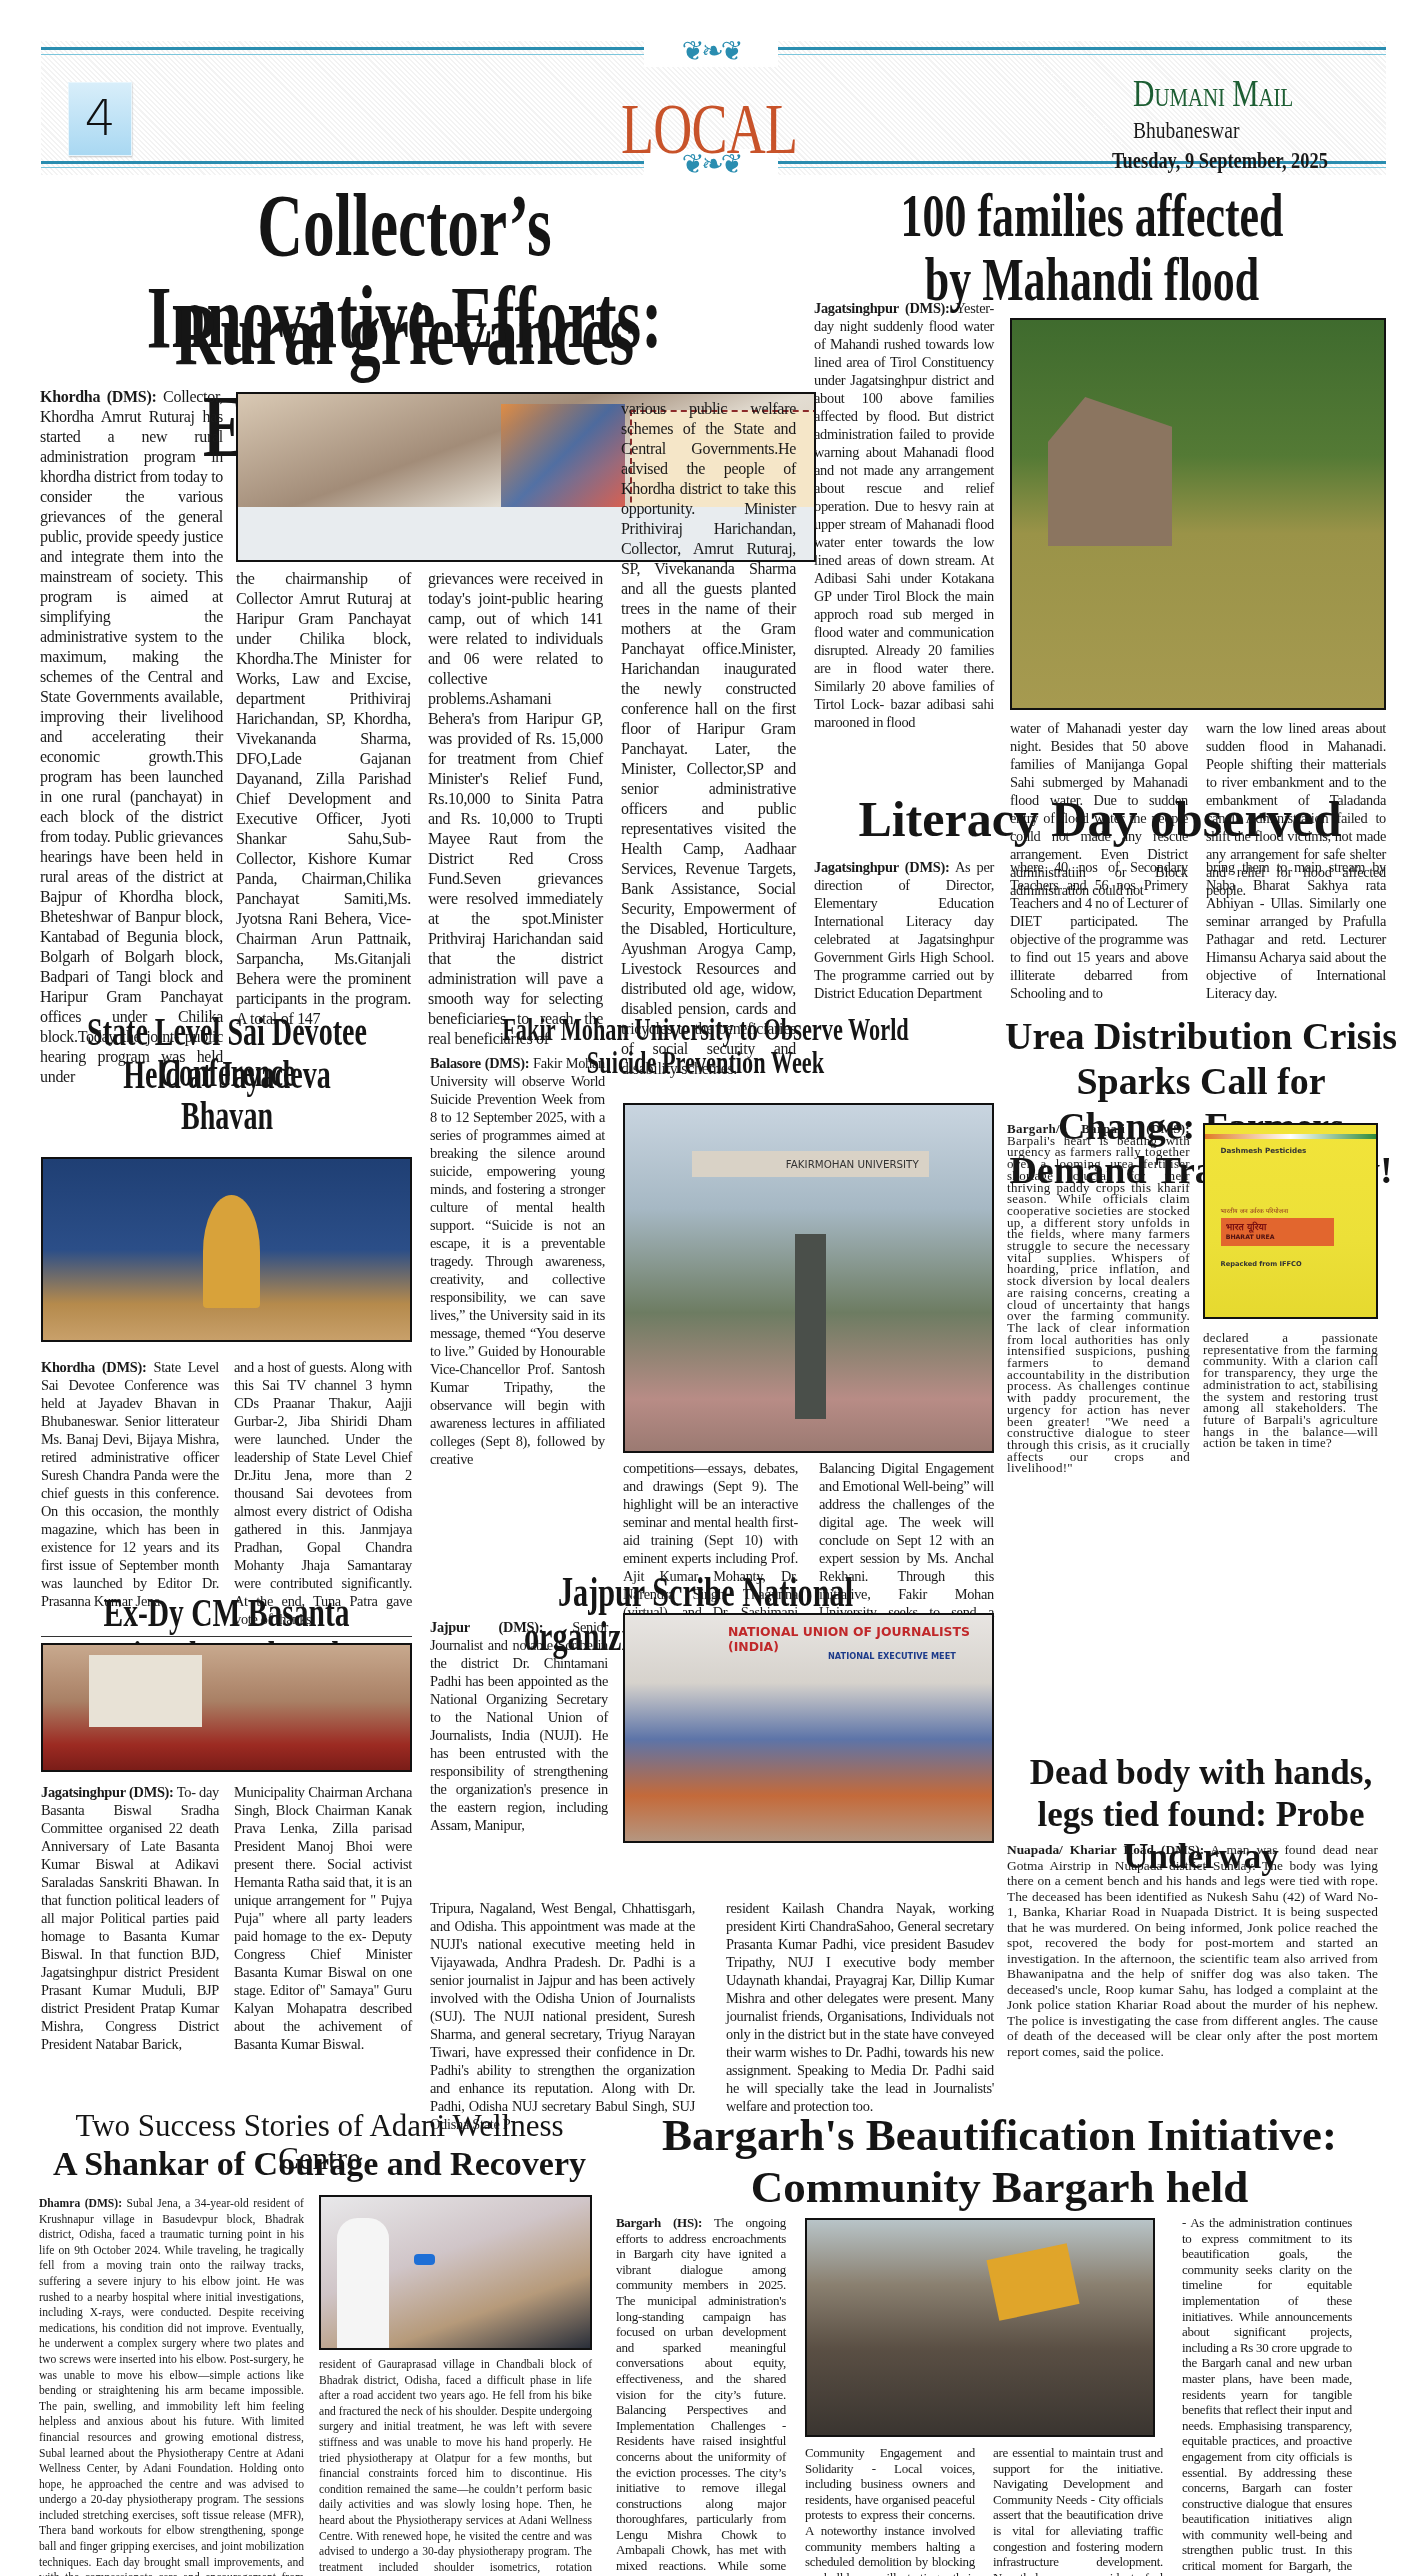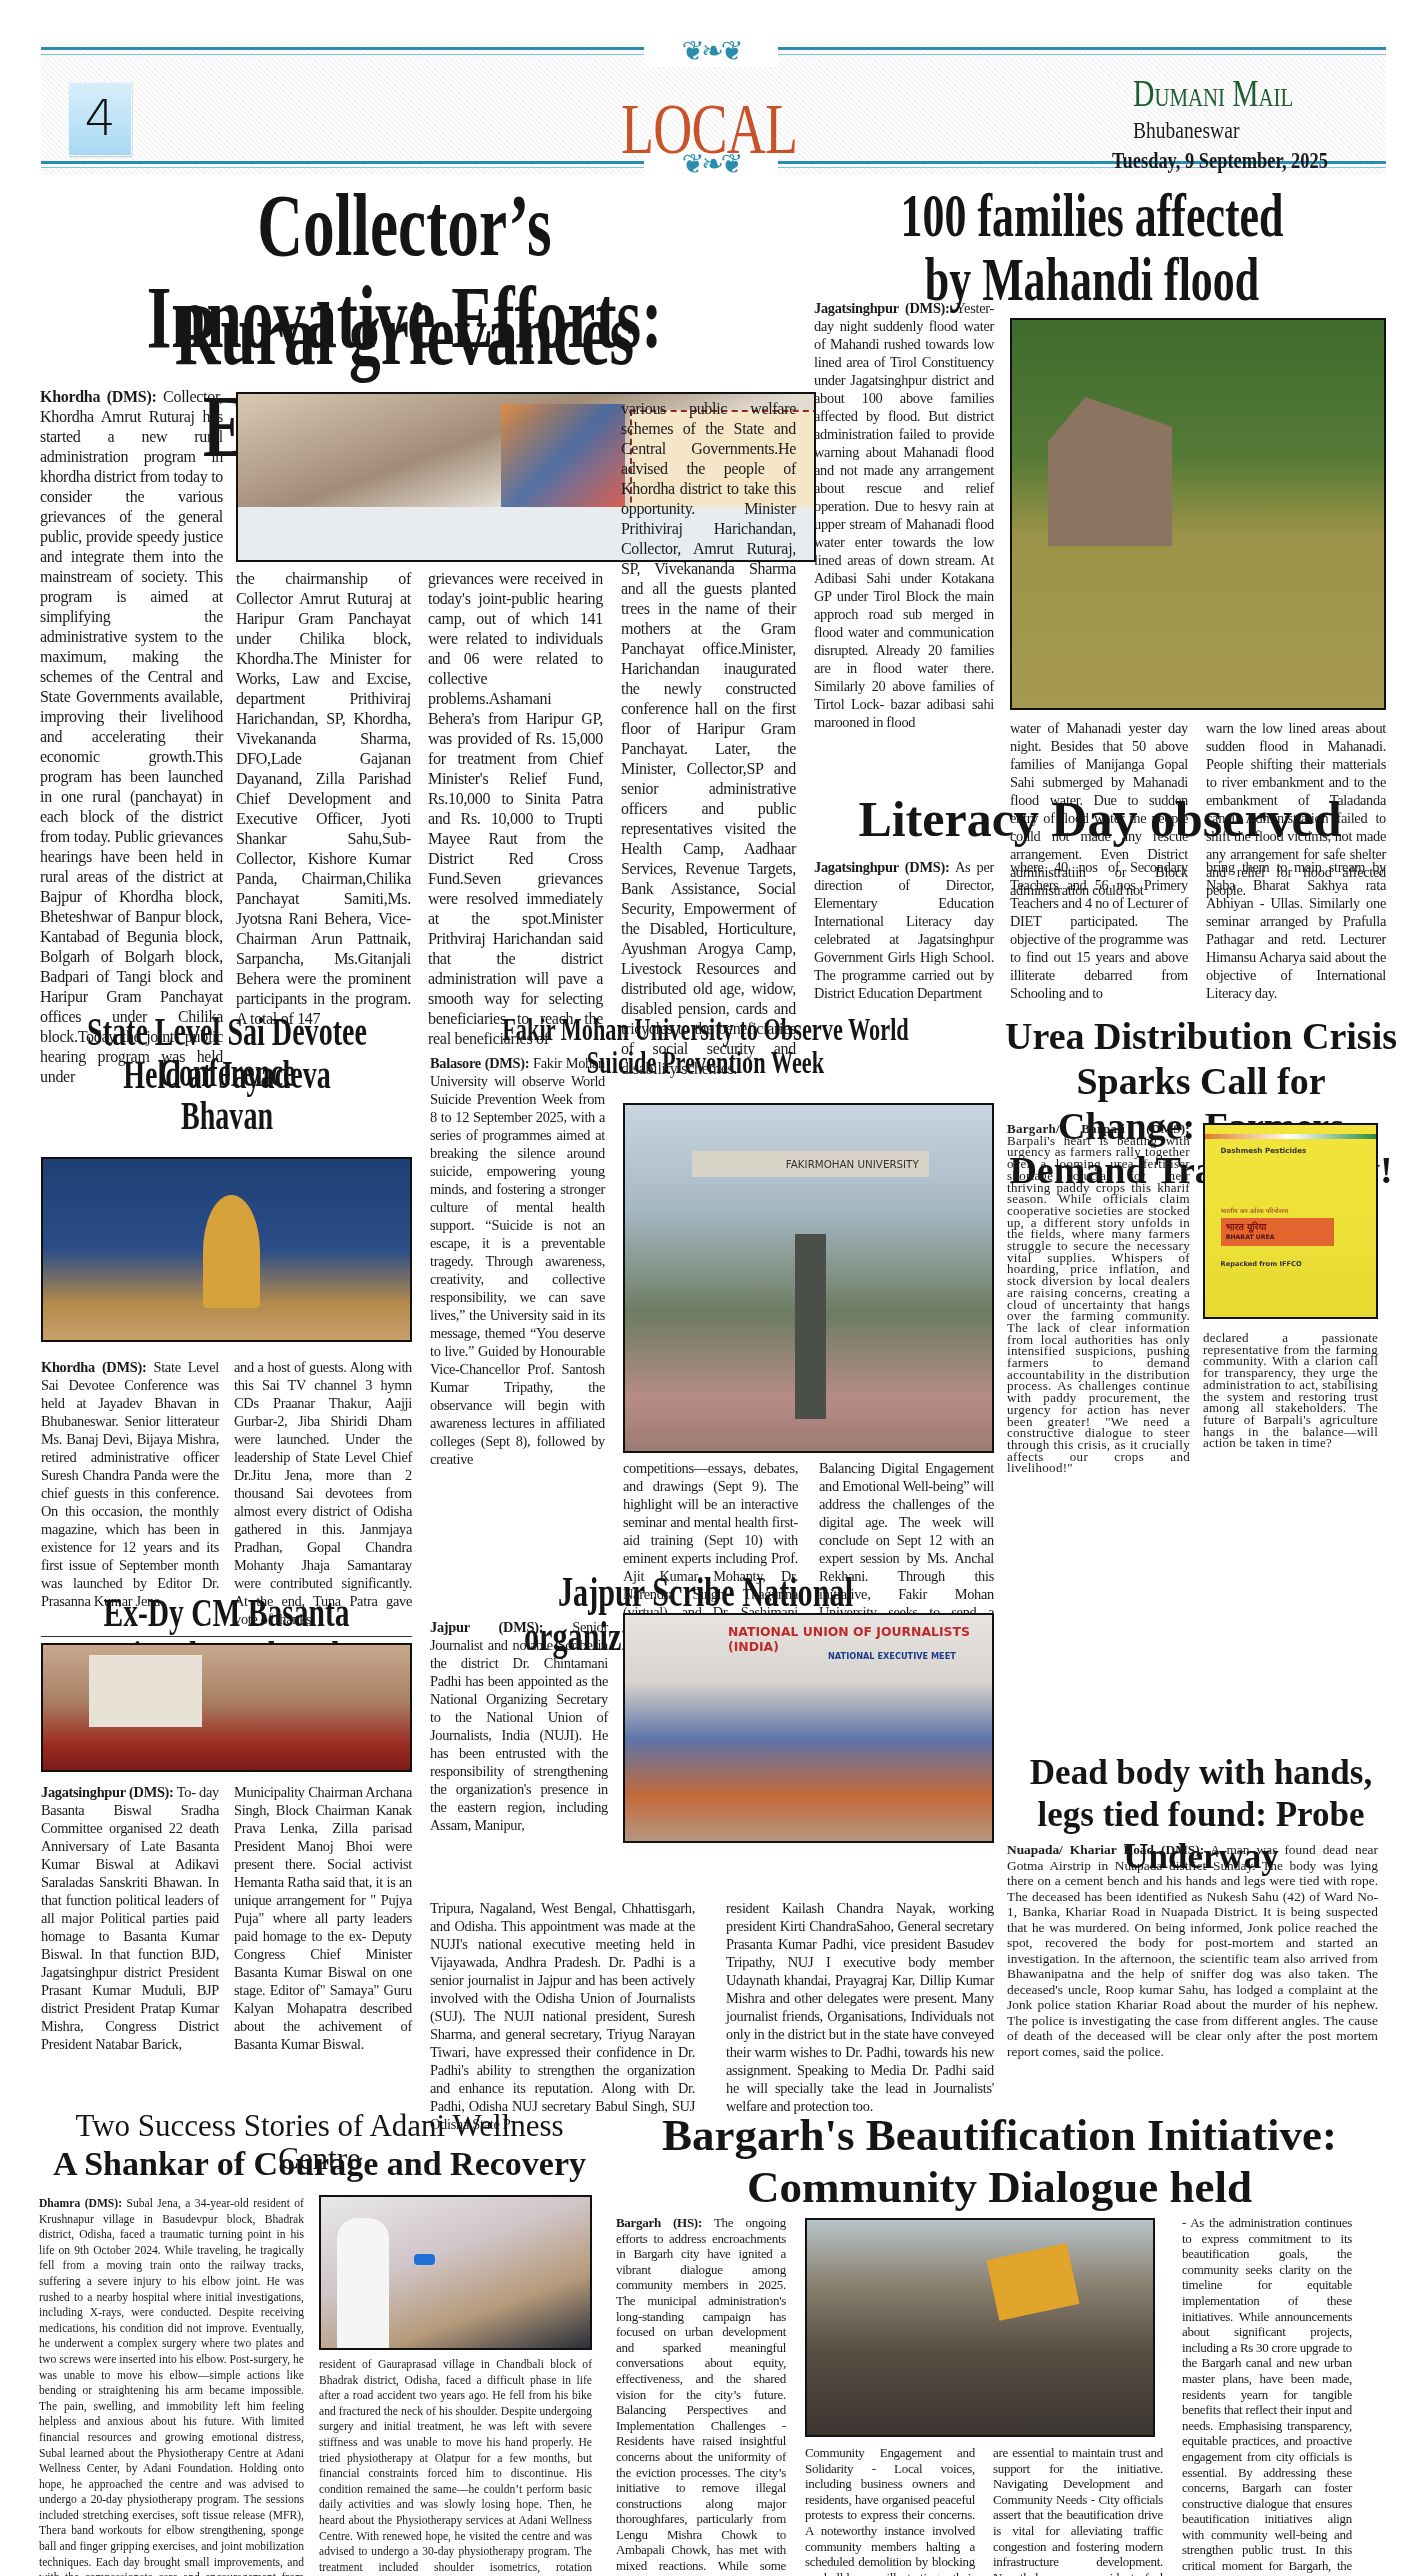--- a/index.html
+++ b/index.html
@@ -162,21 +162,21 @@
   <span class="dateline">Dhamra (DMS):</span>
   <span>Subal Jena, a 34-year-old resident of Krushnapur village in Basudevpur block, Bhadrak district, Odisha, faced a traumatic turning point in his life on 9th October 2024. While traveling, he tragically fell from a moving train onto the railway tracks, suffering a severe injury to his elbow joint. He was rushed to a nearby hospital where initial investigations, including X-rays, were conducted. Despite receiving medications, his condition did not improve. Eventually, he underwent a complex surgery where two plates and two screws were inserted into his elbow. Post-surgery, he was unable to move his elbow—simple actions like bending or straightening his arm became impossible. The pain, swelling, and immobility left him feeling helpless and anxious about his future. With limited financial resources and growing emotional distress, Subal learned about the Physiotherapy Centre at Adani Wellness Center, by Adani Foundation. Holding onto hope, he approached the centre and was advised to undergo a 20-day physiotherapy program. The sessions included stretching exercises, soft tissue release (MFR), Thera band workouts for elbow strengthening, sponge ball and finger gripping exercises, and joint mobilization techniques. Each day brought small improvements, and with the compassionate care and encouragement from the physiotherapy team, Mr. Jena began to regain strength and movement in his elbow. Similarly, Bhabasankar Bhuyan, a 57-year-old</span>
 </div>
 <div class="photo" style="left:319px;top:2195px;width:273px;height:155px;background:linear-gradient(160deg,#e8e8ea 0%,#d0c5c8 40%,#b69a7a 70%,#2a2f3a 100%);">
   <div style="position:absolute;left:15.5px;top:20.6px;width:52px;height:134px;background:#f5f5f5;border-radius:20.6px 20.6px 0 0;"></div>
   <div style="position:absolute;left:93px;top:57px;width:20.6px;height:11.3px;background:#1e6fd6;border-radius:4.1px;"></div>
 </div>
 <div class="body-col" style="left:319px;top:2357px;width:273px;font-size:11.6px;line-height:15.6px;">resident of Gauraprasad village in Chandbali block of Bhadrak district, Odisha, faced a difficult phase in life after a road accident two years ago. He fell from his bike and fractured the neck of his shoulder. Despite undergoing surgery and initial treatment, he was left with severe stiffness and was unable to move his hand properly. He tried physiotherapy at Olatpur for a few months, but financial constraints forced him to discontinue. His condition remained the same—he couldn’t perform basic daily activities and was slowly losing hope. Then, he heard about the Physiotherapy services at Adani Wellness Centre. With renewed hope, he visited the centre and was advised to undergo a 30-day physiotherapy program. The treatment included shoulder isometrics, rotation movements, strengthening exercises, hand wheel and finger ladder exercises, Thera band workouts, and Codman pendulum exercises. Day by day, he started regaining movement and strength in his hand.</div>
 
 <div class="headline" style="left:613px;top:2112px;width:773px;font-size:45px;">Bargarh's Beautification Initiative:</div>
-<div class="headline" style="left:613px;top:2164px;width:773px;font-size:45px;">Community Dialogue held</div>
+<div class="headline" style="left:613px;top:2164px;width:773px;font-size:45px;">Community Bargarh held</div>
 <div class="body-col tight" style="left:616px;top:2215px;width:170px;font-size:13px;line-height:15.6px;">
   <span class="dateline">Bargarh (HS):</span>
   <span>The ongoing efforts to address encroachments in Bargarh city have ignited a vibrant dialogue among community members in 2025. The municipal administration's long-standing campaign has focused on urban development and sparked meaningful conversations about equity, effectiveness, and the shared vision for the city’s future. Balancing Perspectives and Implementation Challenges - Residents have raised insightful concerns about the uniformity of the eviction processes. The city’s initiative to remove illegal constructions along major thoroughfares, particularly from Lengu Mishra Chowk to Ambapali Chowk, has met with mixed reactions. While some applaud the phased approach, others question the selective enforcement that leaves certain areas untouched. This has led to discussions about the importance of ensuring fairness in the process, fostering a sense of unity within the community.</span>
 </div>
 <div class="photo" style="left:805px;top:2218px;width:350px;height:219px;background:linear-gradient(180deg,#b8c4c8 0%,#8a8070 30%,#5a4f44 60%,#3a3530 100%);">
   <div style="position:absolute;left:185px;top:31px;width:82px;height:62px;background:#e0a52a;transform:rotate(-12deg);"></div>
 </div>
 <div class="body-col tight" style="left:805px;top:2445px;width:170px;font-size:13px;line-height:15.6px;">Community Engagement and Solidarity - Local voices, including business owners and residents, have organised peaceful protests to express their concerns. A noteworthy instance involved community members halting a scheduled demolition by blocking a bulldozer, illustrating their determination to advocate for their rights. This episode highlights the need for a compassionate approach, especially during challenging weather conditions like the monsoon season. Various local bar associations and community organisations emphasise that thoughtful and consistent actions</div>
 <div class="body-col tight" style="left:993px;top:2445px;width:170px;font-size:13px;line-height:15.6px;">are essential to maintain trust and support for the initiative. Navigating Development and Community Needs - City officials assert that the beautification drive is vital for alleviating traffic congestion and fostering modern infrastructure development. Nonetheless, many residents feel the term “beautification” requires more profound reflection on their daily challenges. With enhanced security measures and targeted strategies to direct foot traffic towards primary business hubs, community members desire increased transparency regarding the initiative's true motivations. Looking Ahead: A Call for Clarity</div>
 <div class="body-col tight" style="left:1182px;top:2215px;width:170px;font-size:13px;line-height:15.6px;">- As the administration continues to express commitment to its beautification goals, the community seeks clarity on the timeline for equitable implementation of these initiatives. While announcements about significant projects, including a Rs 30 crore upgrade to the Bargarh canal and new urban master plans, have been made, residents yearn for tangible benefits that reflect their input and needs. Emphasising transparency, equitable practices, and proactive engagement from city officials is essential. By addressing these concerns, Bargarh can foster constructive dialogue that ensures beautification initiatives align with community well-being and strengthen public trust. In this critical moment for Bargarh, the opportunity for collaboration and understanding is abundant. With open communication and community involvement, there lies the potential for a thriving urban environment that benefits all citizens.</div>

